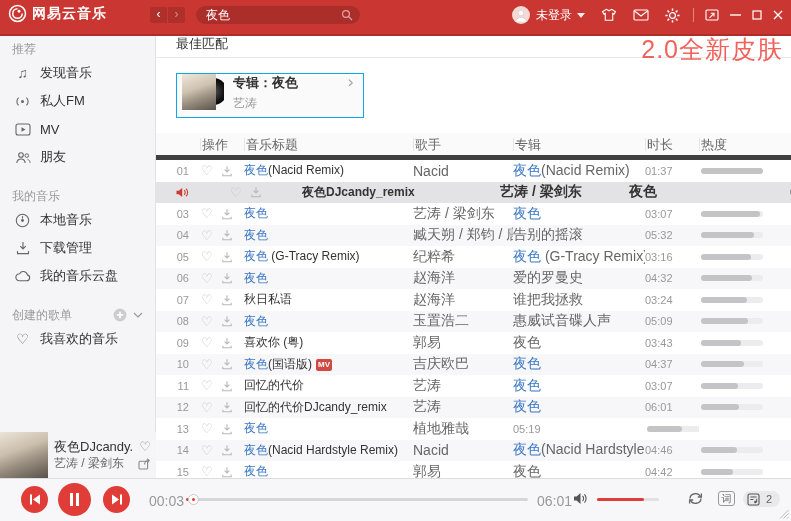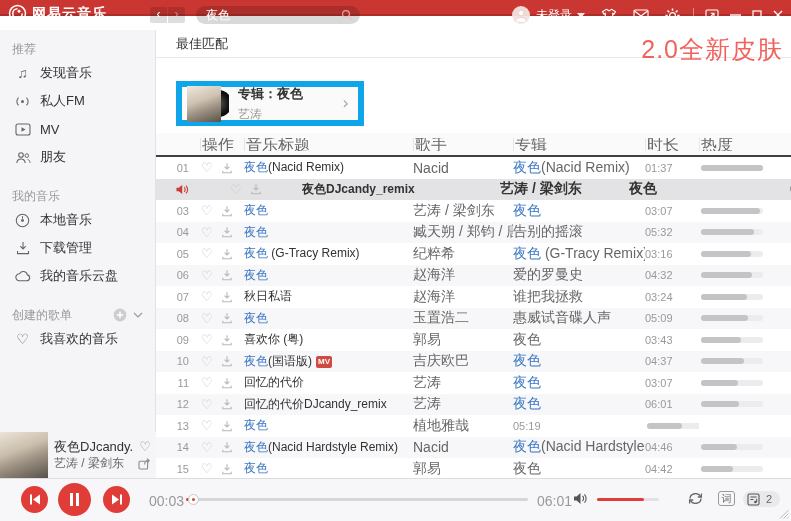--- a/index.html
+++ b/index.html
@@ -2,21 +2,21 @@
 <html><head>
 <meta charset="utf-8">
 <style>
   html,body{margin:0;padding:0;}
   body{width:791px;height:521px;position:relative;overflow:hidden;background:#fff;
        font-family:"Liberation Sans","DejaVu Sans",sans-serif;color:#333;
        -webkit-font-smoothing:antialiased;}
   svg{display:block;}
 
   
-  .titlebar{position:absolute;left:0;top:0;width:791px;height:16px;background:#ca3732;
+  .titlebar{position:absolute;left:0;top:0;width:791px;height:36px;background:#ca3732;
             box-shadow:inset 0 -2px 0 rgba(0,0,0,.15);z-index:30;}
   .logo{position:absolute;left:8px;top:4px;display:flex;align-items:center;gap:5px;
         color:#fff;font-size:14px;font-weight:bold;letter-spacing:1px;}
   .navbtns{position:absolute;left:150px;top:7px;display:flex;}
   .navbtn{width:17px;height:16px;background:rgba(0,0,0,.13);color:#fff;font-size:12px;
           line-height:15px;text-align:center;cursor:pointer;}
   .navbtn.back{border-radius:2px 0 0 2px;margin-right:1px;}
   .navbtn.fwd{border-radius:0 2px 2px 0;color:rgba(255,255,255,.45);}
   .searchbox{position:absolute;left:196px;top:6px;width:164px;height:18px;
              background:rgba(0,0,0,.15);border-radius:9px;}
@@ -76,36 +76,36 @@
   .plist{position:absolute;left:743px;top:12px;height:16px;display:flex;align-items:center;background:#e9e9eb;
          border-radius:9px;padding:0 8px 0 4px;gap:4px;cursor:pointer;}
   .plist .cnt{font-size:11px;color:#666;}
   .grip{position:absolute;right:2px;bottom:2px;cursor:nwse-resize;}
 
   
   .content{position:absolute;left:156px;top:30px;width:635px;height:448px;background:#fff;overflow:hidden;}
   .tabs-row{height:27px;border-bottom:1px solid #e8e8e8;line-height:27px;padding-left:20px;font-size:13px;color:#333;}
   .watermark{position:absolute;top:3px;right:8px;font-size:25px;color:#f0524b;opacity:.9;
              pointer-events:none;z-index:20;letter-spacing:1px;}
-  .match-card{position:absolute;left:20px;top:43px;width:188px;height:45px;border:6px solid #0ea5e9;
-              background:#fafafa;display:flex;align-items:center;box-sizing:border-box;cursor:pointer;margin-top:8px;}
+  .match-card{position:absolute;left:20px;top:43px;width:188px;height:45px;border:1px solid #0ea5e9;
+              background:#fafafa;display:flex;align-items:flex-start;box-sizing:border-box;cursor:pointer;}
   .mc-thumb{position:relative;width:42px;height:36px;margin-left:5px;overflow:hidden;flex:none;}
   .mc-disc{position:absolute;left:18px;top:4px;width:27px;height:27px;border-radius:50%;
            background:radial-gradient(circle at 50% 50%,#555 0%,#111 55%,#000 100%);}
   .mc-photo{position:absolute;left:0;top:0;width:34px;height:36px;
             background:linear-gradient(160deg,#efe8dc 0%,#cfc3b2 40%,#9a8f80 65%,#59524a 100%);}
   .mc-meta{margin-left:9px;flex:1;overflow:hidden;}
   .mc-title{font-size:13px;color:#333;font-weight:bold;white-space:nowrap;}
   .mc-artist{font-size:12px;color:#999;margin-top:3px;}
   .mc-arrow{margin-right:9px;color:#aaa;font-size:17px;line-height:1;font-family:"DejaVu Sans",sans-serif;}
 
   
   .table{position:absolute;left:0;top:103px;width:635px;height:345px;}
   .thead,.trow{display:grid;grid-template-columns:44px 44px 169px 100px 132px 54px 1fr;align-items:center;}
-  .thead{height:22px;background:#fafafa;border-bottom:2px solid #404040;font-size:16px;color:#666;}
+  .thead{height:22px;background:#fafafa;border-bottom:5px solid #404040;font-size:13px;color:#666;}
   .thead .hc{border-left:1px solid #e6e6e6;height:13px;line-height:13px;padding-left:1px;white-space:nowrap;overflow:hidden;}
   .thead .hc.first{border-left:none;}
   .trow{height:21.53px;cursor:default;}
   .trow.alt{background:#f7f7f9;}
   .trow.playing{background:#e3e3e5;gap:29px;}
   .c{overflow:hidden;white-space:nowrap;}
   .idx{text-align:right;padding-right:11px;font-size:11px;color:#999;display:flex;justify-content:flex-end;}
   .ops{display:flex;align-items:center;gap:8px;padding-left:1px;}
   .heart{color:#c9c9c9;font-size:13px;line-height:1;cursor:pointer;}
   .dl{display:inline-flex;cursor:pointer;}

